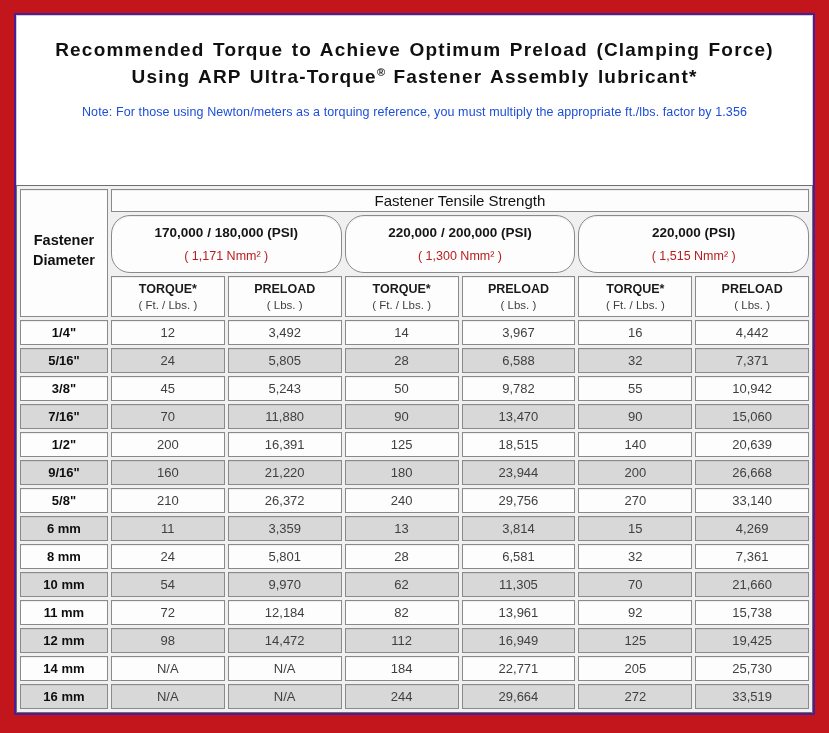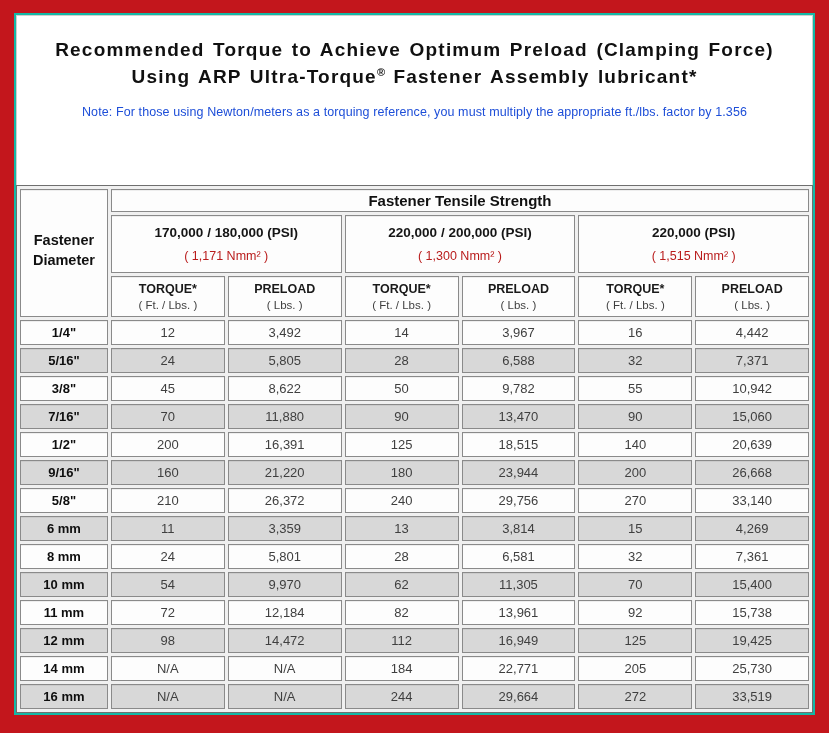--- a/index.html
+++ b/index.html
@@ -12,21 +12,21 @@
   body{
     position:relative;
     background:var(--red);
     font-family:"Liberation Sans","DejaVu Sans",sans-serif;
     overflow:hidden;
   }
   .panel{
     position:absolute;
     top:13px;left:14px;right:14px;bottom:18px;
     background:#ffffff;
-    border:2px solid #14b8a6;
+    border:2px solid #4c1d95;
     box-shadow:inset 0 0 0 1px #cfcfcf;
     display:flex;
     flex-direction:column;
   }
   .title{
     margin-top:22px;
     text-align:center;
     font-weight:bold;
     font-size:19px;
     letter-spacing:1.2px;
@@ -68,27 +68,28 @@
   }
   .corner-label{
     font-weight:bold;
     font-size:14.5px;
     color:#111;
     line-height:1.35;
   }
   td.banner{
     height:23px;
     background:var(--shade);
-    font-weight:bold;
+    font-weight:normal;
     font-size:15px;
     color:#111;
   }
   td.group{
     height:56px;
     background:#fdfdfd;
+    border-radius:19px;
   }
   .group-inner{
     display:flex;
     flex-direction:column;
     justify-content:space-evenly;
     height:56px;
   }
   .psi{
     font-weight:bold;
     font-size:13.5px;
@@ -218,21 +219,21 @@
     <td class="val">24</td>
     <td class="val">5,805</td>
     <td class="val">28</td>
     <td class="val">6,588</td>
     <td class="val">32</td>
     <td class="val">7,371</td>
   </tr>
         <tr class="data-row">
     <td class="diam">3/8"</td>
     <td class="val">45</td>
-    <td class="val">8,622</td>
+    <td class="val">5,243</td>
     <td class="val">50</td>
     <td class="val">9,782</td>
     <td class="val">55</td>
     <td class="val">10,942</td>
   </tr>
         <tr class="data-row shade">
     <td class="diam">7/16"</td>
     <td class="val">70</td>
     <td class="val">11,880</td>
     <td class="val">90</td>
@@ -285,21 +286,21 @@
     <td class="val">32</td>
     <td class="val">7,361</td>
   </tr>
         <tr class="data-row shade">
     <td class="diam">10 mm</td>
     <td class="val">54</td>
     <td class="val">9,970</td>
     <td class="val">62</td>
     <td class="val">11,305</td>
     <td class="val">70</td>
-    <td class="val">15,400</td>
+    <td class="val">21,660</td>
   </tr>
         <tr class="data-row">
     <td class="diam">11 mm</td>
     <td class="val">72</td>
     <td class="val">12,184</td>
     <td class="val">82</td>
     <td class="val">13,961</td>
     <td class="val">92</td>
     <td class="val">15,738</td>
   </tr>

